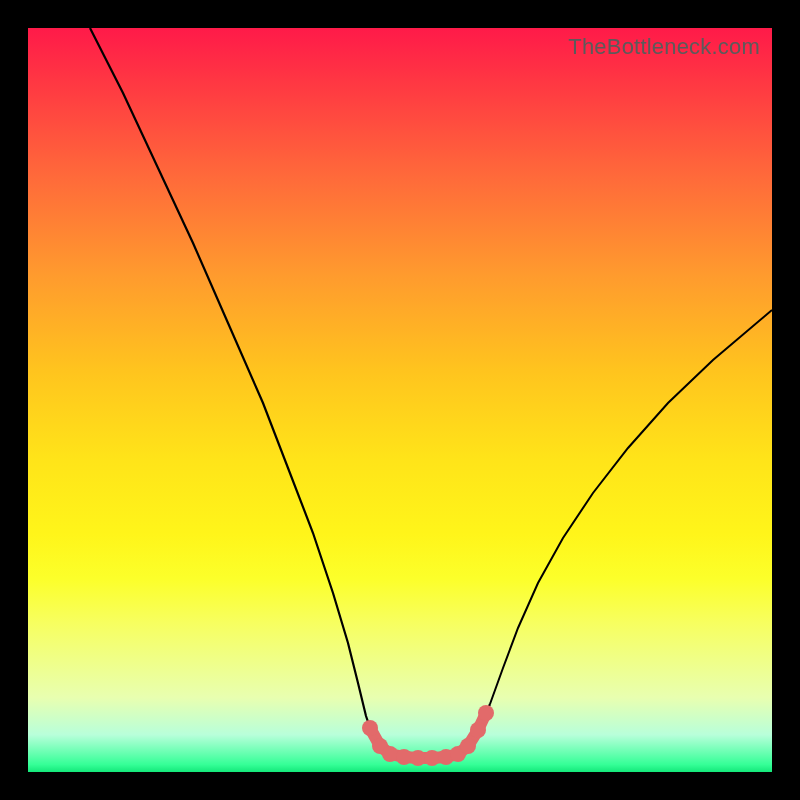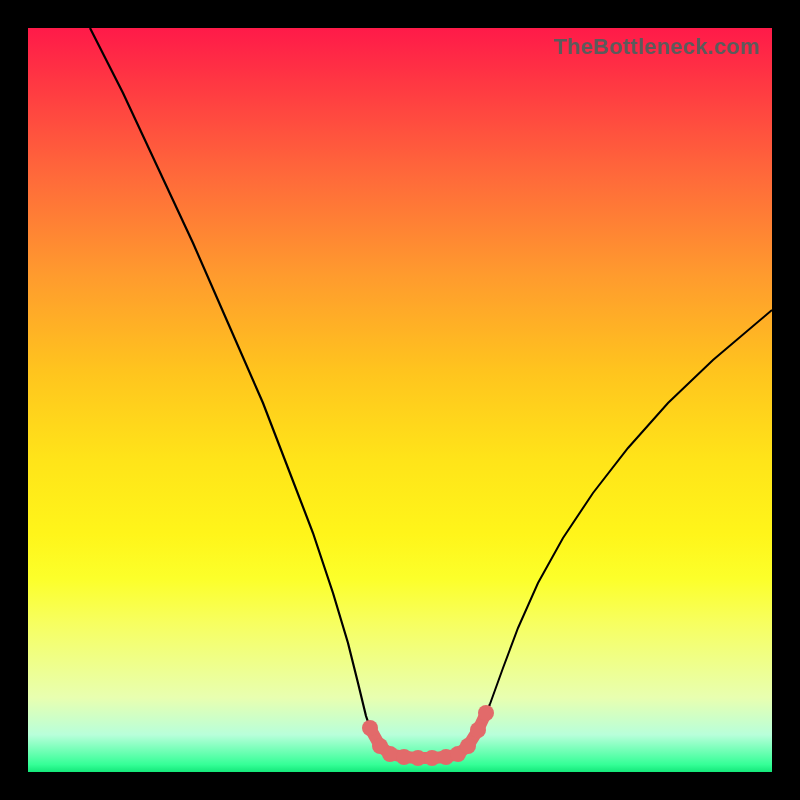--- a/index.html
+++ b/index.html
@@ -36,21 +36,21 @@
       #35ff97 99%,
       #14e87a 100%
     );
   }
   .watermark {
     position: absolute;
     top: 6px;
     right: 12px;
     font-family: Arial, Helvetica, sans-serif;
     font-size: 22px;
-    font-weight: 700;
+    font-weight: 400;
     color: #5b5b5b;
     letter-spacing: 0.2px;
   }
   svg.curves {
     position: absolute;
     inset: 0;
   }
 </style>
 </head>
 <body>

